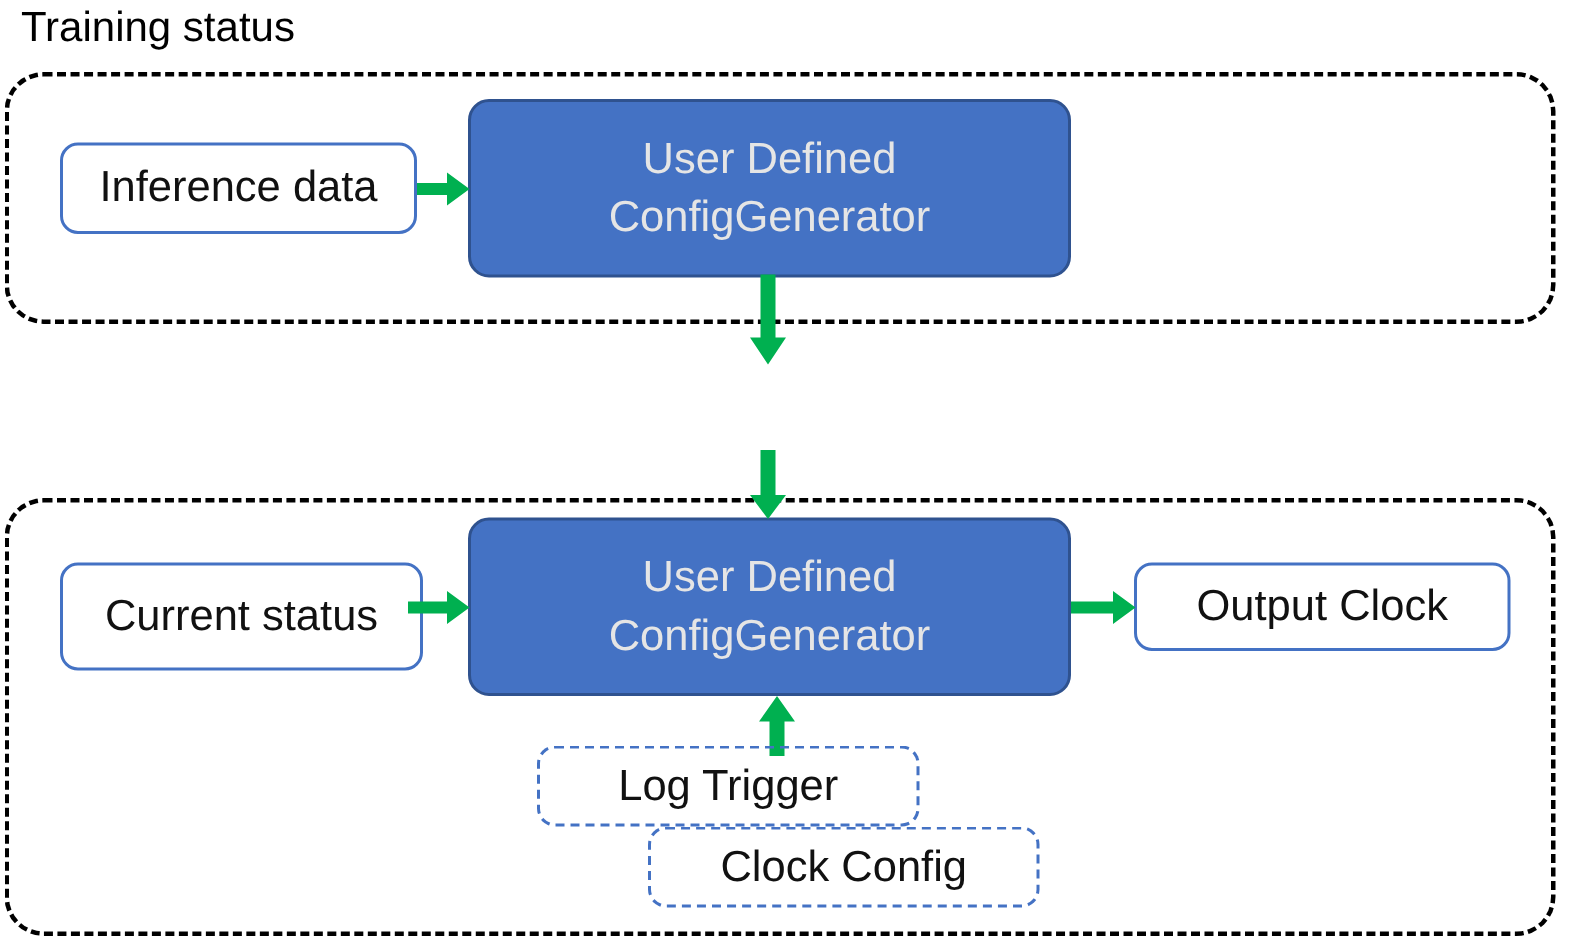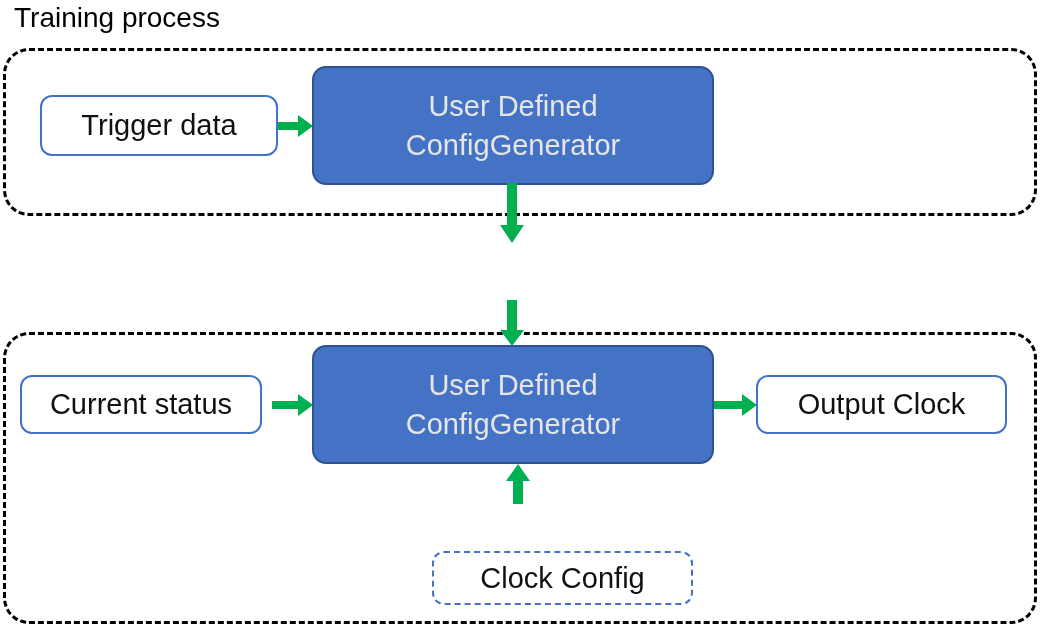--- a/index.html
+++ b/index.html
@@ -51,21 +51,21 @@
     display: flex;
     align-items: center;
     justify-content: center;
     color: #111111;
     font-size: 29px;
     font-family: "Liberation Sans", sans-serif;
     white-space: nowrap;
   }
   #training-data-box  { left: 40px;  top: 95px;  width: 238px; height: 61px; }
   #checkpoint-box     { left: 394px; top: 243px; width: 238px; height: 59px; }
-  #current-status-box { left: 20px;  top: 375px; width: 242px; height: 59px; }
+  #current-status-box { left: 40px;  top: 375px; width: 242px; height: 72px; }
   #output-config-box  { left: 756px; top: 375px; width: 251px; height: 59px; }
 
   
   .blue-box {
     position: absolute;
     box-sizing: border-box;
     background: #4472c4;
     border: 2px solid #2f528f;
     border-radius: 14px;
     display: flex;
@@ -101,44 +101,45 @@
 
   
   .arrow { position: absolute; }
   .arrow svg { display: block; overflow: visible; }
 </style>
 </head>
 <body>
 
 <div id="canvas">
 
-  <div class="section-title" id="training-title">Training process</div>
+  <div class="section-title" id="training-title">Training status</div>
 
 
   <div class="process-container" id="training-container"></div>
 
   <div class="process-container" id="inference-container"></div>
 
-  <div class="node-box" id="training-data-box">Trigger data</div>
+  <div class="node-box" id="training-data-box">Inference data</div>
 
   <div class="blue-box" id="train-generator-box">
     <span>User Defined</span>
     <span>ConfigGenerator</span>
   </div>
 
 
   <div class="node-box" id="current-status-box">Current status</div>
 
   <div class="blue-box" id="infer-generator-box">
     <span>User Defined</span>
     <span>ConfigGenerator</span>
   </div>
 
   <div class="node-box" id="output-config-box">Output Clock</div>
 
+  <div class="trigger-box" id="log-trigger-box">Log Trigger</div>
 
   <div class="trigger-box" id="clock-trigger-box">Clock Config</div>
 
   <div class="arrow" style="left:278px; top:111px; width:36px; height:30px;">
     <svg width="36" height="30" viewBox="0 0 36 30">
       <path d="M0,11 L20,11 L20,4 L35,15 L20,26 L20,19 L0,19 Z" fill="#00B050"></path>
     </svg>
   </div>
 
   <div class="arrow" style="left:497px; top:183px; width:30px; height:62px;">

